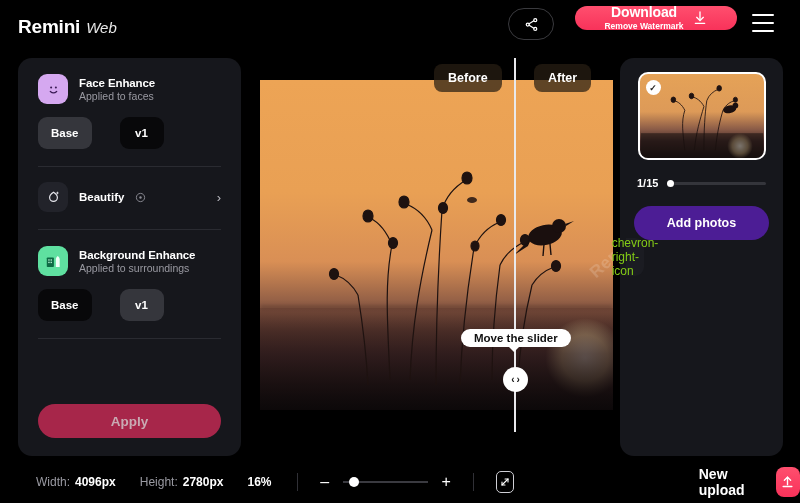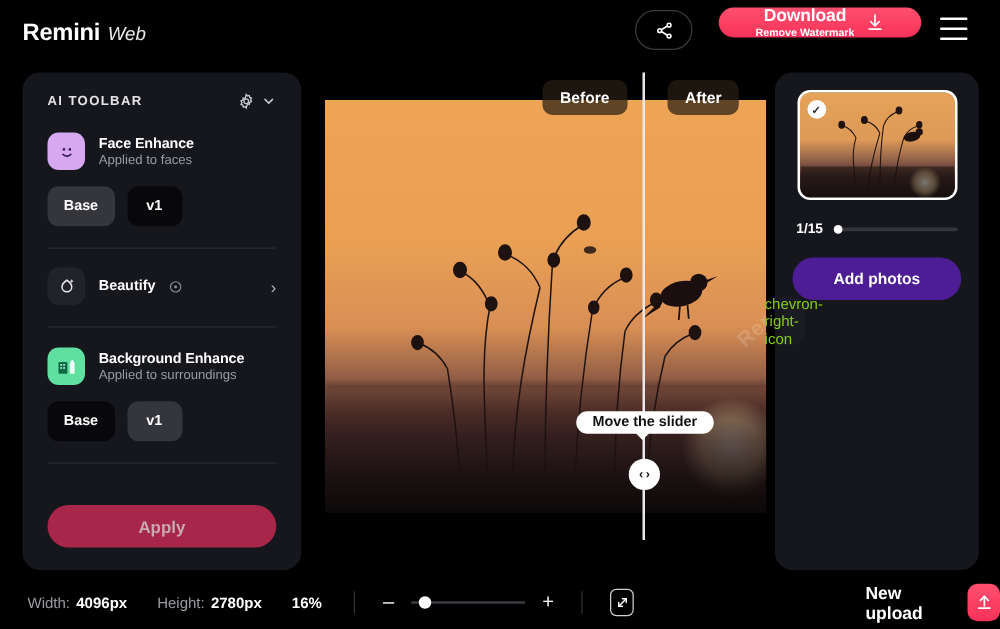--- a/index.html
+++ b/index.html
@@ -78,21 +78,21 @@
   .feat-icon {
     width: 30px; height: 30px; border-radius: 9px;
     display:flex; align-items:center; justify-content:center; flex: none;
   }
   .feat-icon.face { background: #d5a8f0; }
   .feat-icon.bg { background: #5fe0a0; }
   .feat-texts { display:flex; flex-direction: column; gap: 1px; }
   .feat-title { color:#fff; font-size: 11.5px; font-weight: bold; letter-spacing: -0.1px; }
   .feat-sub { color:#9a9aa2; font-size: 10.5px; }
 
-  .chip-row { display: flex; gap: 10px; margin-top: 13px; }
+  .chip-row { display: flex; gap: 28px; margin-top: 13px; }
   .chip {
     min-width: 44px; height: 32px; padding: 0 13px;
     border-radius: 9px;
     display:flex; align-items:center; justify-content:center;
     color: #fff; font-size: 11.5px; font-weight: bold;
     cursor: pointer;
   }
   .chip.on { background: #35363c; }
   .chip.off { background: #08080a; }
 
@@ -306,32 +306,20 @@
     </div>
 
     <div class="menu-btn">
       <span></span>
       <span></span>
       <span></span>
     </div>
   </div>
 
   <div class="sidebar">
-    <div class="tool-head">
-      <span class="tool-head-title">AI TOOLBAR</span>
-      <div class="tool-head-icons">
-        <svg width="14" height="14" viewBox="0 0 24 24" fill="none" stroke="#c9c9d0" stroke-width="1.8">
-          <circle cx="12" cy="12" r="3.2"></circle>
-          <path d="M12 2.6l1.6 2.2 2.6-.7.5 2.7 2.5 1-1.3 2.4 1.3 2.4-2.5 1-.5 2.7-2.6-.7L12 21.4l-1.6-2.2-2.6.7-.5-2.7-2.5-1 1.3-2.4-1.3-2.4 2.5-1 .5-2.7 2.6.7z"></path>
-        </svg>
-        <svg width="12" height="12" viewBox="0 0 24 24" fill="none" stroke="#c9c9d0" stroke-width="2.4" stroke-linecap="round">
-          <polyline points="6,9 12,15 18,9"></polyline>
-        </svg>
-      </div>
-    </div>
 
     <div class="feature-row">
       <div class="feat-icon face">
         <svg width="19" height="19" viewBox="0 0 24 24">
           <circle cx="9" cy="9.5" r="1.3" fill="#3a1a55"></circle>
           <circle cx="15" cy="9.5" r="1.3" fill="#3a1a55"></circle>
           <path d="M8 14.5 Q12 18 16 14.5" stroke="#3a1a55" stroke-width="1.6" fill="none" stroke-linecap="round"></path>
         </svg>
       </div>
       <div class="feat-texts">
@@ -484,21 +472,21 @@
       <span class="counter-text">1/15</span>
       <div class="counter-track">
         <div class="counter-knob"></div>
       </div>
     </div>
 
     <div class="addphotos">Add photos</div>
   </div>
 
   <div class="bottombar">
-    <div class="bb-group" style="margin-left:22px">
+    <div class="bb-group" style="margin-left:36px">
       <span class="bb-label">Width:</span>
       <span class="bb-val">4096px</span>
     </div>
     <div class="bb-group" style="margin-left:24px">
       <span class="bb-label">Height:</span>
       <span class="bb-val">2780px</span>
     </div>
     <span class="bb-val" style="margin-left:24px">16%</span>
 
     <div class="bb-sep" style="margin-left:26px"></div>

